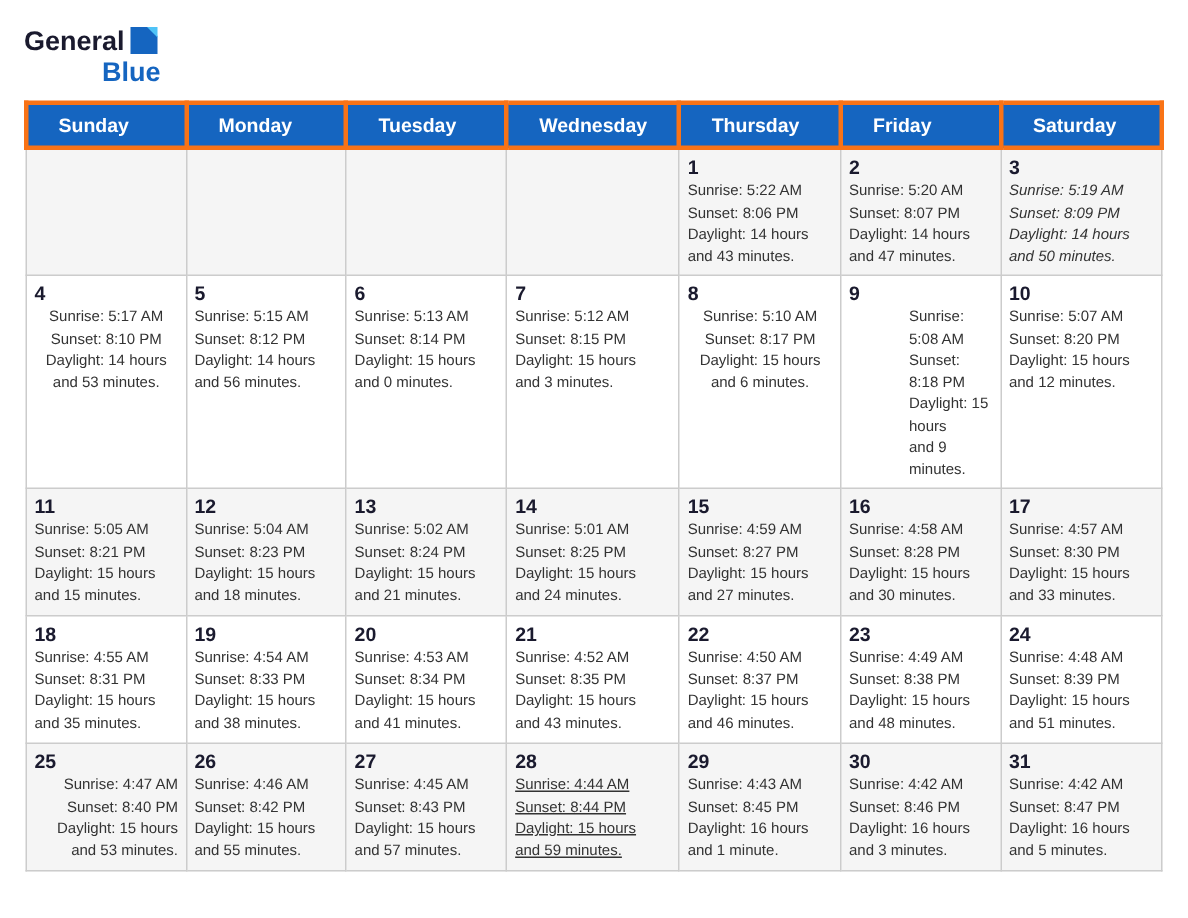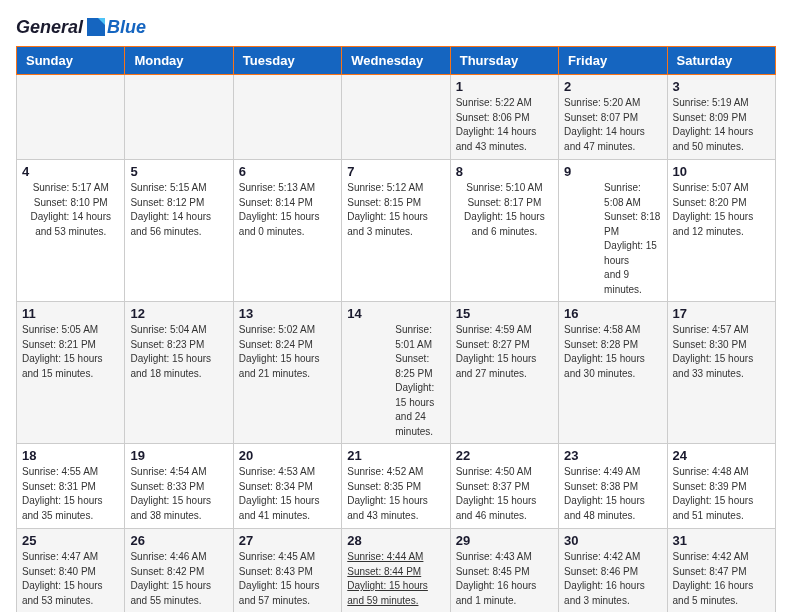--- a/index.html
+++ b/index.html
@@ -11,23 +11,22 @@
       padding: 16px;
     }
     .header {
       display: flex;
       justify-content: space-between;
       align-items: flex-start;
       margin-bottom: 8px;
     }
     .logo {
       display: flex;
-      flex-direction: row;
+      flex-direction: column;
       align-items: flex-end;
-      font-style: italic;
     }
     .logo-top-row {
       display: flex;
       align-items: center;
     }
     .title-section {
       text-align: right;
     }
     .calendar-title {
       font-size: 32px;
@@ -42,25 +41,25 @@
     .calendar-table {
       width: 100%;
       border-collapse: collapse;
       font-size: 11px;
     }
     .calendar-table thead tr {
       background-color: #1565c0;
       color: white;
     }
     .calendar-table thead th {
-      padding: 6px 9px;
+      padding: 6px 20px;
       text-align: left;
       font-size: 13px;
       font-weight: bold;
-      border: 1px solid #f97316;
+      border: 3px solid #f97316;
       margin-top: 40px;
     }
     .calendar-table tbody tr {
       background-color: #fff;
     }
     .calendar-table tbody tr:nth-child(odd) {
       background-color: #f5f5f5;
     }
     .calendar-table tbody td {
       border: 1px solid #ccc;
@@ -130,21 +129,21 @@
         </td>
         <td>
           <span class="day-number">2</span>
           <div class="day-info" style="white-space: pre-line;">Sunrise: 5:20 AM
 Sunset: 8:07 PM
 Daylight: 14 hours
 and 47 minutes.</div>
         </td>
         <td>
           <span class="day-number">3</span>
-          <div class="day-info" style="white-space: pre-line;">Sunrise: 5:19 AM
+          <div class="day-info" style="white-space: pre-line; font-style: italic;">Sunrise: 5:19 AM
 Sunset: 8:09 PM
 Daylight: 14 hours
 and 50 minutes.</div>
         </td>
       </tr>
       <tr>
         <td>
           <span class="day-number">4</span>
           <div class="day-info" style="white-space: pre-line; text-align: center;">Sunrise: 5:17 AM
 Sunset: 8:10 PM
@@ -211,21 +210,21 @@
         </td>
         <td>
           <span class="day-number">13</span>
           <div class="day-info" style="white-space: pre-line;">Sunrise: 5:02 AM
 Sunset: 8:24 PM
 Daylight: 15 hours
 and 21 minutes.</div>
         </td>
         <td>
           <span class="day-number">14</span>
-          <div class="day-info" style="white-space: pre-line; margin-left: 48px;">Sunrise: 5:01 AM
+          <div class="day-info" style="white-space: pre-line;">Sunrise: 5:01 AM
 Sunset: 8:25 PM
 Daylight: 15 hours
 and 24 minutes.</div>
         </td>
         <td>
           <span class="day-number">15</span>
           <div class="day-info" style="white-space: pre-line;">Sunrise: 4:59 AM
 Sunset: 8:27 PM
 Daylight: 15 hours
 and 27 minutes.</div>
@@ -292,21 +291,21 @@
           <span class="day-number">24</span>
           <div class="day-info" style="white-space: pre-line;">Sunrise: 4:48 AM
 Sunset: 8:39 PM
 Daylight: 15 hours
 and 51 minutes.</div>
         </td>
       </tr>
       <tr>
         <td>
           <span class="day-number">25</span>
-          <div class="day-info" style="white-space: pre-line;">Sunrise: 4:47 AM
+          <div class="day-info" style="white-space: pre-line; text-align: right;">Sunrise: 4:47 AM
 Sunset: 8:40 PM
 Daylight: 15 hours
 and 53 minutes.</div>
         </td>
         <td>
           <span class="day-number">26</span>
           <div class="day-info" style="white-space: pre-line;">Sunrise: 4:46 AM
 Sunset: 8:42 PM
 Daylight: 15 hours
 and 55 minutes.</div>

